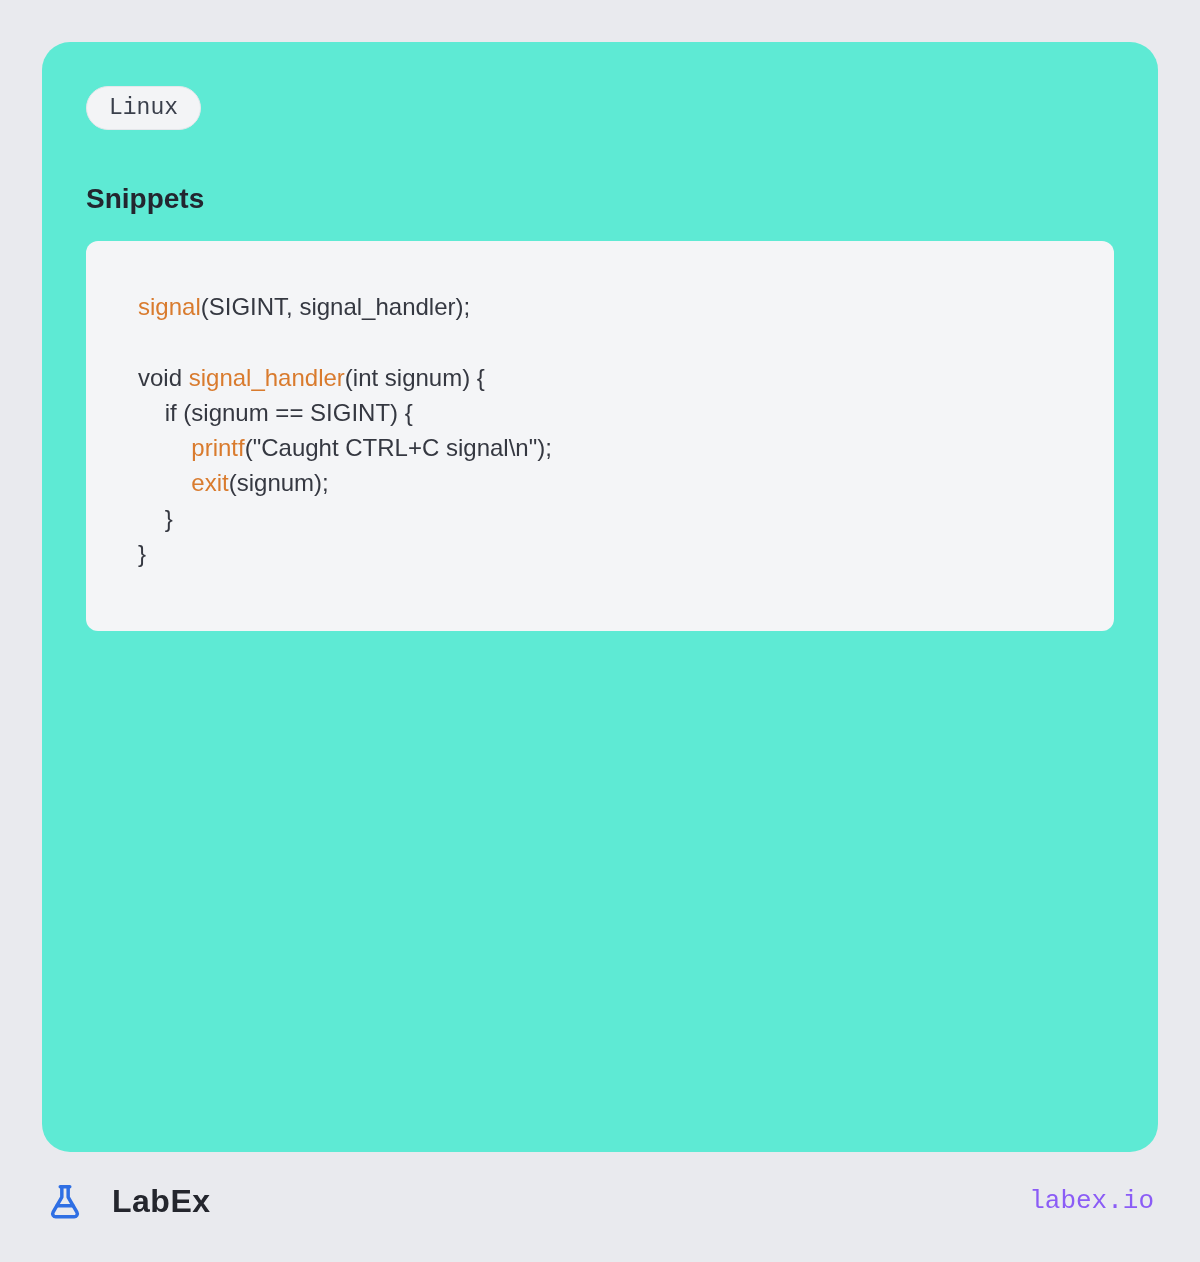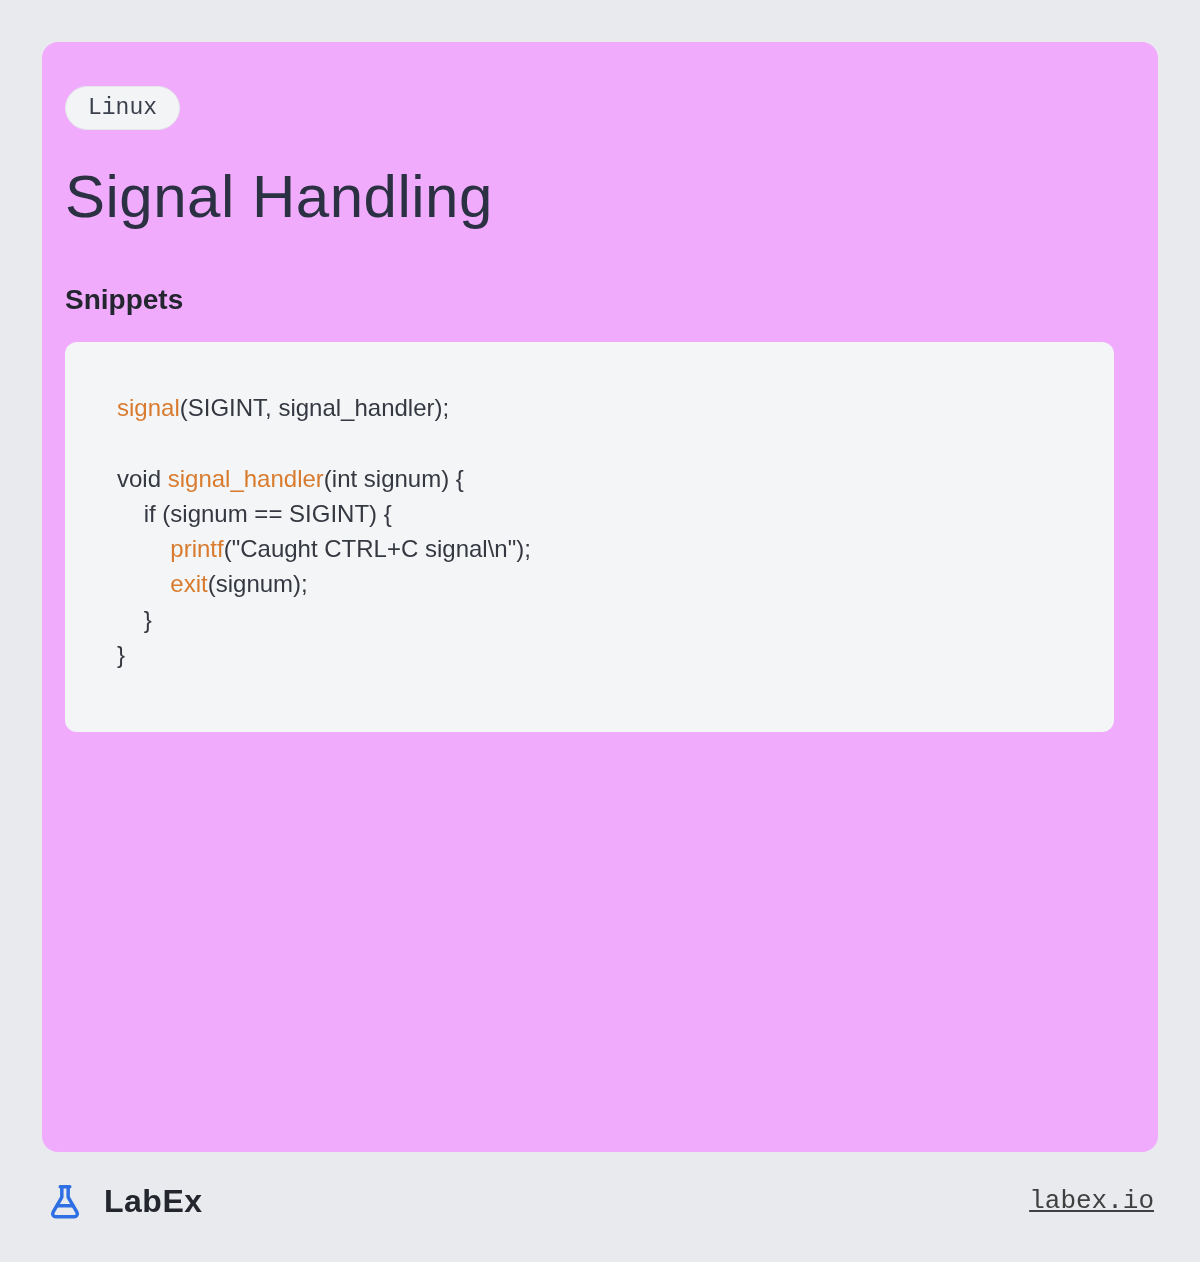--- a/index.html
+++ b/index.html
@@ -12,23 +12,23 @@
       background: #e9eaee;
       font-family: -apple-system, BlinkMacSystemFont, "Segoe UI", Helvetica, Arial, sans-serif;
       width: 1200px;
       min-height: 1262px;
       padding: 42px;
       display: flex;
       flex-direction: column;
     }
 
     .card {
-      background: #f0abfc;
-      border-radius: 16px;
-      padding: 44px 44px 60px 23px;
+      background: #5eead4;
+      border-radius: 28px;
+      padding: 44px 44px 60px 44px;
       flex: 1;
     }
 
     .tag {
       display: inline-block;
       background: #f3f4f6;
       border: 1px solid #e5e7eb;
       color: #3a3f4b;
       font-family: ui-monospace, SFMono-Regular, "SF Mono", Menlo, Consolas, "Liberation Mono", monospace;
       font-size: 23px;
@@ -77,49 +77,47 @@
     .footer {
       display: flex;
       align-items: center;
       justify-content: space-between;
       padding: 30px 4px 0 4px;
     }
 
     .brand {
       display: flex;
       align-items: center;
-      gap: 20px;
+      gap: 28px;
     }
 
     .brand-name {
       font-size: 32px;
       font-weight: 600;
       color: #24262d;
       letter-spacing: 0.5px;
     }
 
     .brand-domain {
       font-family: ui-monospace, SFMono-Regular, "SF Mono", Menlo, Consolas, "Liberation Mono", monospace;
       font-size: 26px;
-      color: #404040;
-      text-decoration: underline;
+      color: #8b5cf6;
     }
 
     .flask-icon {
       width: 38px;
       height: 38px;
     }
   </style>
 </head>
 <body>
 
 <div class="card">
   <span class="tag">Linux</span>
 
-  <h1 class="title">Signal Handling</h1>
 
 
   <h2 class="section-heading">Snippets</h2>
 
   <pre class="code-block"><span class="tok-fn">signal</span><span>(SIGINT, signal_handler);</span>
 
 <span>void </span><span class="tok-fn">signal_handler</span><span>(int signum) {</span>
 <span>    if (signum == SIGINT) {</span>
 <span>        </span><span class="tok-fn">printf</span><span>("Caught CTRL+C signal\n");</span>
 <span>        </span><span class="tok-fn">exit</span><span>(signum);</span>

